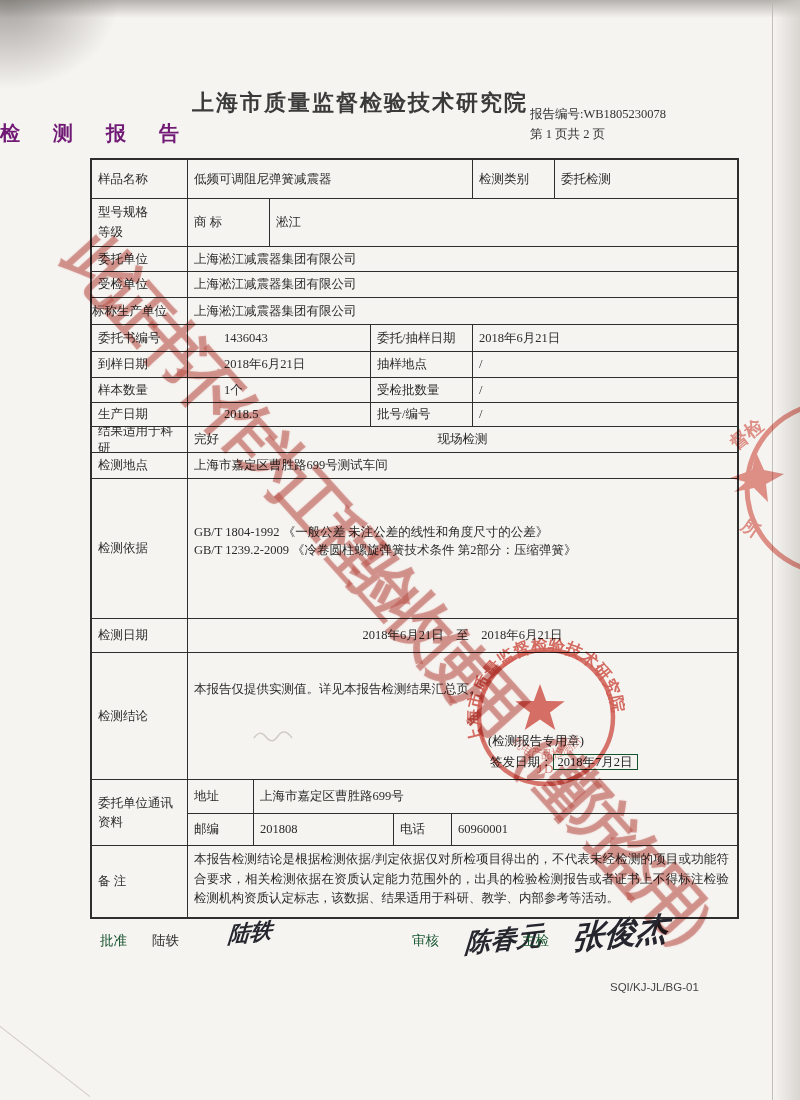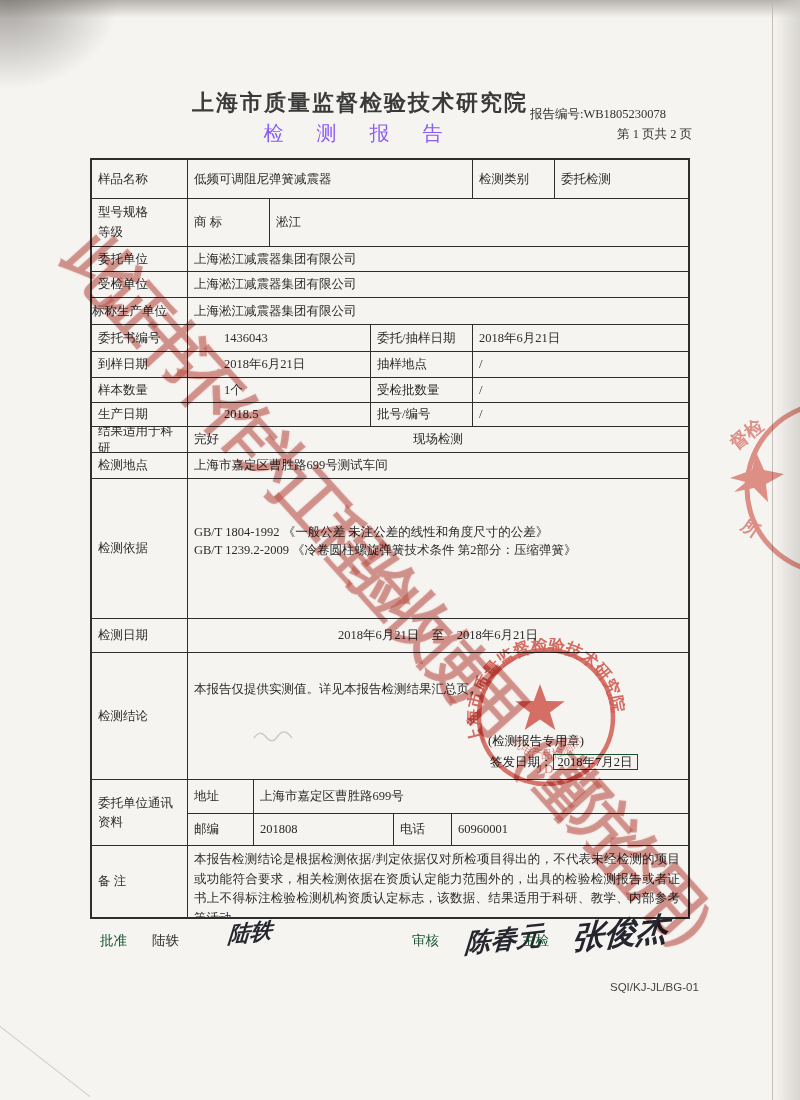--- a/index.html
+++ b/index.html
@@ -12,27 +12,27 @@
   .scan-corner{position:absolute;left:-40px;top:-40px;width:160px;height:130px;
                background:radial-gradient(ellipse at 30% 30%,rgba(105,102,98,.6),rgba(105,102,98,0) 70%);}
   .scan-right{position:absolute;left:772px;top:0;width:28px;height:100%;
               background:linear-gradient(to right,rgba(205,202,196,.0),rgba(205,202,196,.75));
               border-left:1px solid rgba(180,176,170,.6);}
   .scan-crease{position:absolute;left:-20px;top:1010px;width:140px;height:1px;
                background:rgba(170,166,160,.5);transform:rotate(38deg);transform-origin:0 0;}
   
   .org-title{position:absolute;left:0;top:88px;width:720px;text-align:center;
              font-size:22px;font-weight:bold;letter-spacing:2px;color:#3a3a3a;}
-  .doc-title{position:absolute;left:0;top:120px;width:720px;text-align:center;
-             font-size:20px;font-weight:normal;letter-spacing:14px;color:#8b5cf6;}
+  .doc-title{position:absolute;left:0;top:120px;width:720px;
+             font-size:20px;font-weight:bold;letter-spacing:14px;color:#701a75;}
   .report-meta{position:absolute;left:530px;top:104px;width:162px;text-align:left;
                font-size:12.5px;line-height:20px;color:#333;}
-  .report-meta .pg{display:block;text-align:right;}
-  
-  .tbl{position:absolute;left:90px;top:158px;width:600px;border:2px solid #2e2e2e;
+  .report-meta .pg{display:block;text-align:left;}
+  
+  .tbl{position:absolute;left:90px;top:158px;width:649px;border:2px solid #2e2e2e;
        font-size:12.5px;box-sizing:border-box;background:rgba(255,255,255,.0);}
   .tr{display:flex;box-sizing:border-box;}
   .tr + .tr{border-top:1px solid #2e2e2e;}
   .c{box-sizing:border-box;display:flex;align-items:center;padding:2px 6px;overflow:hidden;}
   .c + .c{border-left:1px solid #2e2e2e;}
   .wlab{width:95px;flex:none;}
   .w2a{width:285px;flex:none;}
   .w2b{width:82px;flex:none;}
   .grow{flex:1;}
   .w6a{width:183px;flex:none;padding-left:36px;}

